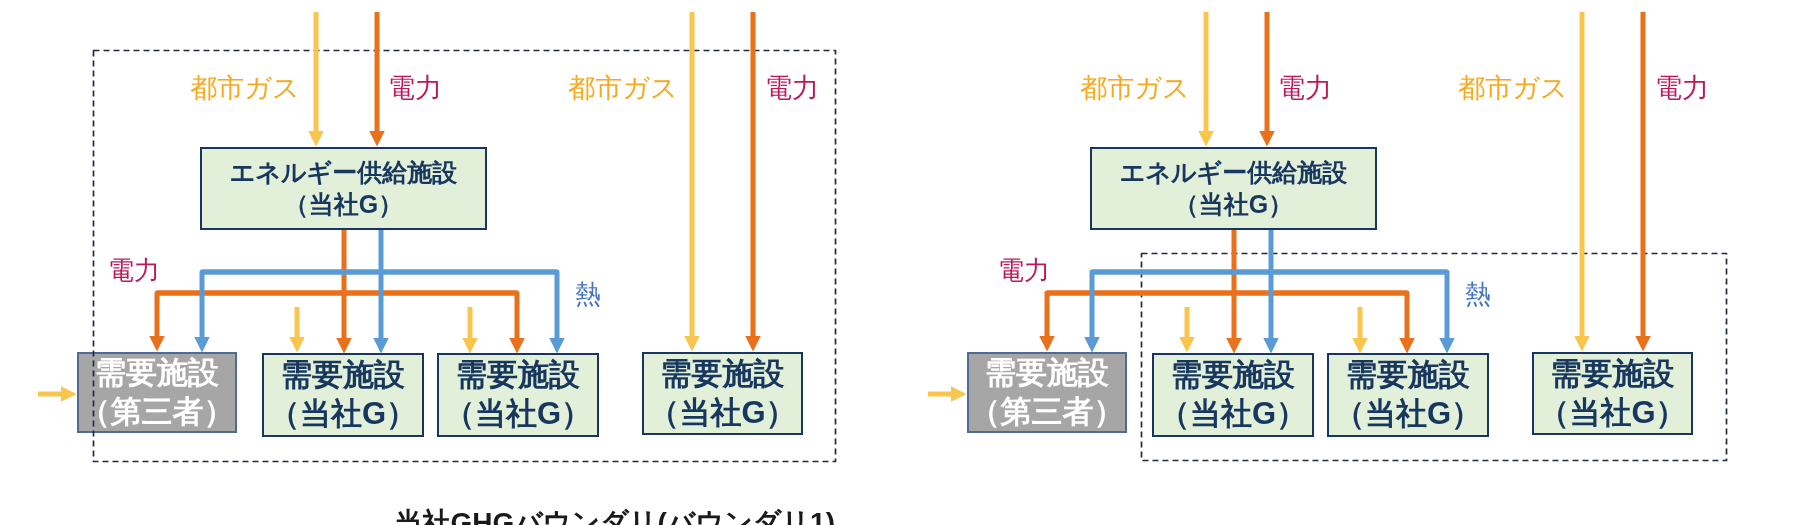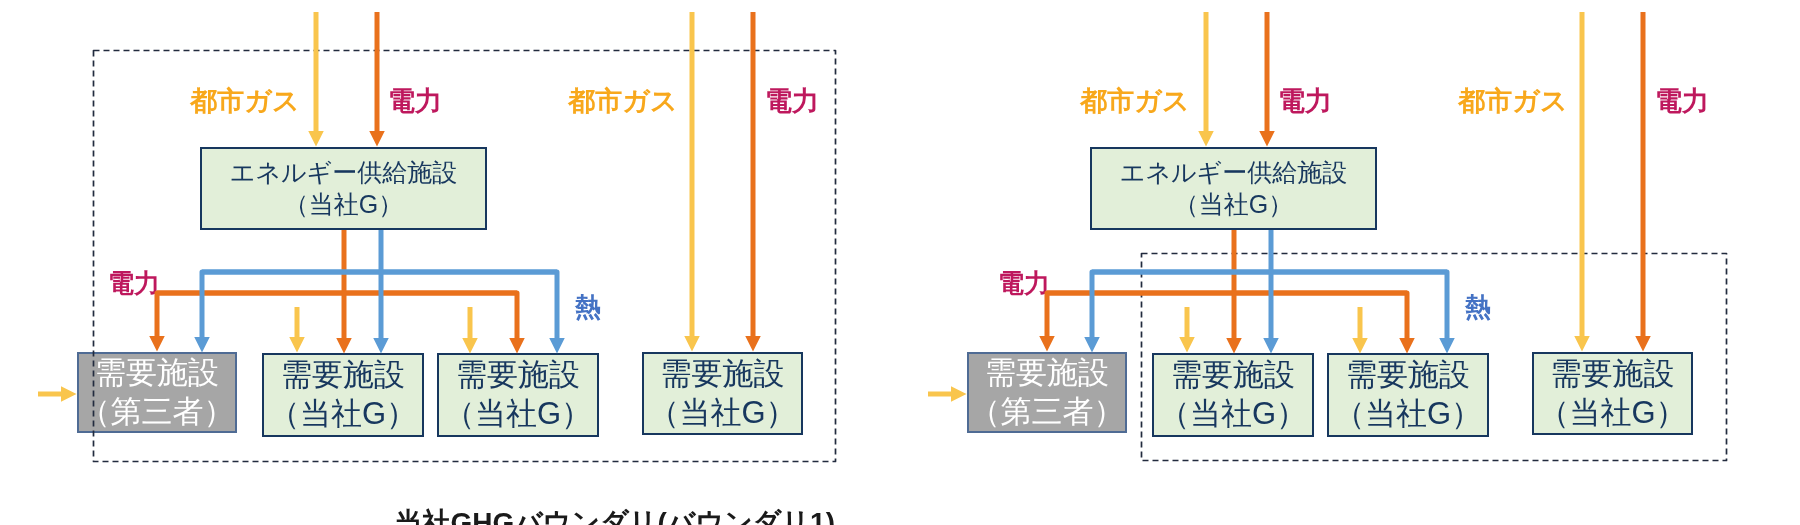--- a/index.html
+++ b/index.html
@@ -6,40 +6,40 @@
   .canvas{
     position:relative;width:1800px;height:525px;background:#ffffff;overflow:hidden;
     font-family:"Liberation Sans","DejaVu Sans",sans-serif;
   }
   .diagram{position:absolute;top:0;width:910px;height:525px;}
   .diagram.left{left:0;}
   .diagram.right{left:890px;}
 
   .node{
     position:absolute;display:flex;flex-direction:column;align-items:center;justify-content:center;
-    box-sizing:border-box;text-align:center;font-weight:normal;line-height:1.25;
+    box-sizing:border-box;text-align:center;font-weight:bold;line-height:1.25;
   }
   .node.green{
     background:#E2EFD9;border:2.5px solid #17375E;color:#17375E;
   }
   .node.gray{
     background:#A6A6A6;border:2.5px solid #4F6B94;color:#ffffff;
   }
   .node .l1,.node .l2{display:block;white-space:nowrap;}
 
   .supply{left:200px;top:147px;width:287px;height:83px;font-size:25px;}
   .demand{font-size:31px;}
   .d1{left:77px;top:352px;width:160px;height:81px;}
   .d2{left:262px;top:353px;width:162px;height:84px;}
   .d3{left:437px;top:353px;width:162px;height:84px;}
   .d4{left:642px;top:352px;width:161px;height:83px;}
 
   .flow-label{
     position:absolute;transform:translate(-50%,-50%);
-    font-weight:bold;font-size:27px;white-space:nowrap;margin-top:13px;
+    font-weight:normal;font-size:27px;white-space:nowrap;
   }
   .gas-label{color:#F8A81C;}
   .elec-label{color:#be185d;}
   .heat-label{color:#4472C4;}
 
   .gas1{left:245px;top:88px;}
   .elec1{left:415px;top:88px;}
   .gas2{left:623px;top:88px;}
   .elec2{left:792px;top:88px;}
   .elec-inner{left:134px;top:270px;font-size:26px;}

